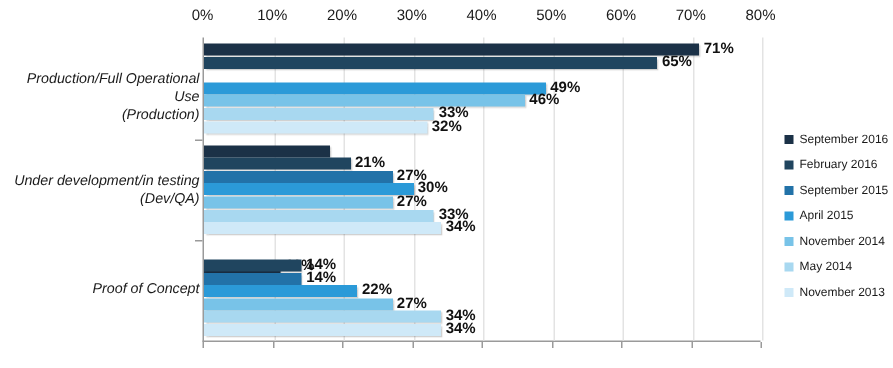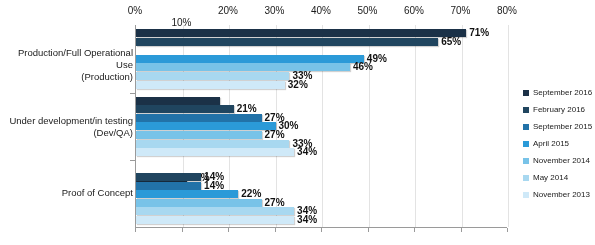--- a/index.html
+++ b/index.html
@@ -93,20 +93,21 @@
 
   
   .cat-label {
     position: absolute;
     right: 0;
     width: 132px;
     text-align: right;
     font-size: 9.5px;
     line-height: 12px;
     color: #1a1a1a;
+    font-style: italic;
   }
   #cat-labels {
     position: absolute;
     left: 0;
     top: 25px;
     width: 133px;
     height: 203px;
   }
 
   
@@ -150,21 +151,21 @@
     white-space: nowrap;
   }
 </style>
 </head>
 <body>
 
 <div id="chart-root">
 
   <div id="x-axis">
       <div class="x-tick-label" style="left: 0px;">0%</div>
-      <div class="x-tick-label" style="left: 46.5px; margin-top: 12px;">10%</div>
+      <div class="x-tick-label" style="left: 46.5px;">10%</div>
       <div class="x-tick-label" style="left: 93px;">20%</div>
       <div class="x-tick-label" style="left: 139.5px;">30%</div>
       <div class="x-tick-label" style="left: 186px;">40%</div>
       <div class="x-tick-label" style="left: 232.5px;">50%</div>
       <div class="x-tick-label" style="left: 279px;">60%</div>
       <div class="x-tick-label" style="left: 325.5px;">70%</div>
       <div class="x-tick-label" style="left: 372px;">80%</div>
     </div>
 
   <div id="plot-area">

